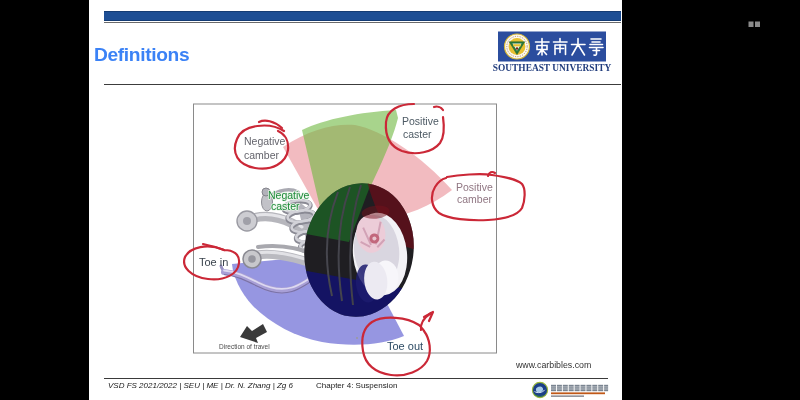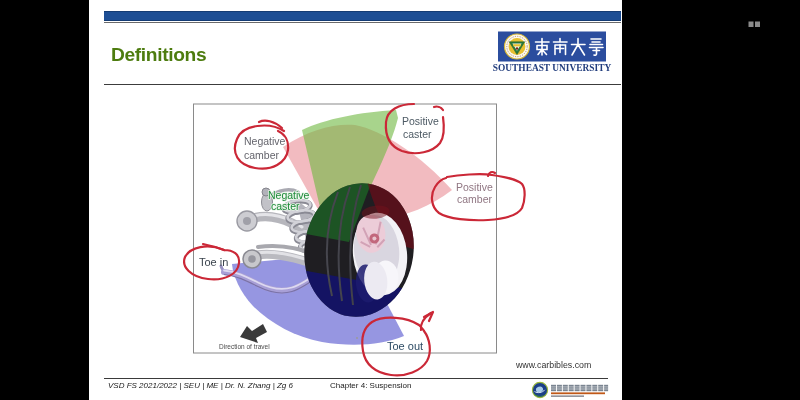--- a/index.html
+++ b/index.html
@@ -1,35 +1,35 @@
 <!DOCTYPE html>
 <html><head>
 <meta charset="utf-8">
 <style>
   html,body{margin:0;padding:0;width:800px;height:400px;background:#000;overflow:hidden;}
   *{font-family:"Liberation Sans",sans-serif;}
   #slide{position:absolute;left:89px;top:0;width:533px;height:400px;background:#fff;}
   #bluebar{position:absolute;left:104px;top:11px;width:517px;height:10px;background:#1d4e94;border-top:1px solid #143c74;border-bottom:1px solid #143c74;box-sizing:border-box;}
   #grayline{position:absolute;left:104px;top:21.6px;width:517px;height:1.2px;background:#6a6a6a;}
-  #title{position:absolute;left:111px;top:43.6px;font-size:19.2px;font-weight:bold;color:#4d7c0f;letter-spacing:-0.35px;}
+  #title{position:absolute;left:94px;top:43.6px;font-size:19.2px;font-weight:bold;color:#3b82f6;letter-spacing:-0.35px;}
   #titleline{position:absolute;left:104px;top:84px;width:517px;height:1px;background:#3c3c3c;}
   #footline{position:absolute;left:104px;top:377.5px;width:504px;height:1px;background:#3a3a3a;}
   .foot{position:absolute;top:381px;font-size:8px;color:#1a1a1a;}
   #overlay{position:absolute;left:0;top:0;}
 </style>
 </head>
 <body>
 <div id="slide"></div>
 <div id="bluebar"></div>
 <div id="grayline"></div>
 <div id="title">Definitions</div>
 <div id="titleline"></div>
 <div id="footline"></div>
 <div class="foot" style="left:108px;font-style:italic;">VSD FS 2021/2022 | SEU | ME | Dr. N. Zhang | Zg 6</div>
-<div class="foot" style="left:330px;">Chapter 4: Suspension</div>
+<div class="foot" style="left:316px;">Chapter 4: Suspension</div>
 <svg id="overlay" width="800" height="400" viewBox="0 0 800 400">
 
   <rect x="193.5" y="104" width="303" height="249" fill="none" stroke="#8a8a8a" stroke-width="1"></rect>
 
   <g id="suspension">
     <path d="M296,200 C305,205 315,215 322,230 L330,260 L310,255 Z" fill="#b4b4bc"></path>
     <ellipse cx="267" cy="202" rx="5.5" ry="9" fill="#c2c2c8" stroke="#8e8e96" stroke-width="1"></ellipse>
     <circle cx="266" cy="192" r="4" fill="#b2b2ba" stroke="#84848c" stroke-width="1"></circle>
     <path d="M270,196 C280,190 290,188 298,192" stroke="#aaaab2" stroke-width="3.5" fill="none" stroke-linecap="round"></path>
     <path d="M254,218 C270,214 288,219 303,230" stroke="#b6b6bc" stroke-width="9.5" fill="none" stroke-linecap="round"></path>

